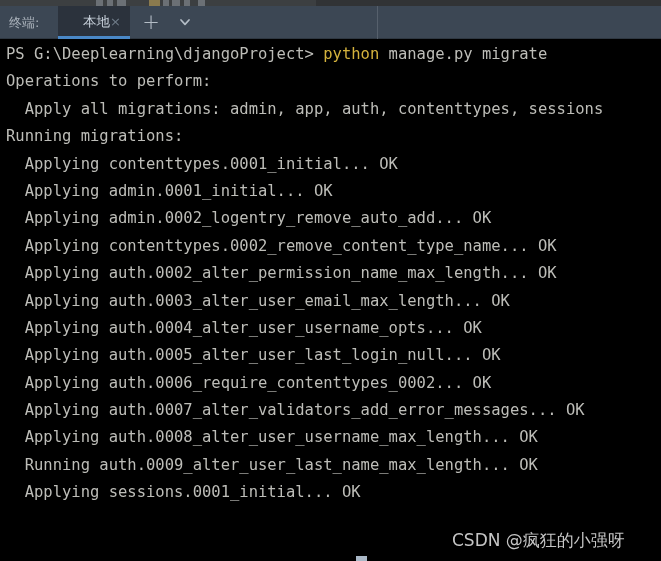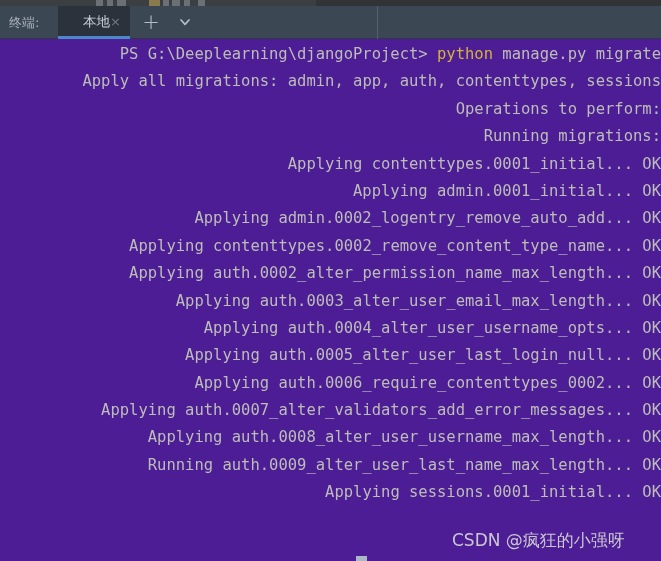--- a/index.html
+++ b/index.html
@@ -110,23 +110,22 @@
   #new-tab-icon  { left: 138px; width: 26px; font-size: 21px; font-weight: 300; }
   #tab-menu-icon { left: 172px; width: 26px; font-size: 14px; }
   #tab-menu-icon svg { vertical-align: middle; margin-top: -3px; }
 
   
   #terminal {
     position: absolute;
     left: 0; top: 39px;
     width: 661px;
     height: 522px;
-    background: #4c1d95;
+    background: #000000;
     overflow: hidden;
-    text-align: right;
   }
   #terminal-lines {
     position: absolute;
     left: 6px;
     top: 2px;
     width: 655px;
   }
   .tline {
     height: 27.4px;
     line-height: 27.4px;
@@ -192,22 +191,22 @@
   </div>
 
   <div class="vsep"></div>
 </div>
 
 <div id="terminal">
   <div id="terminal-lines">
 
     <div class="tline"><span>PS G:\Deeplearning\djangoProject&gt; </span><span class="tok-kw">python</span><span> manage.py migrate</span></div>
 
+    <div class="tline">Operations to perform:</div>
     <div class="tline">  Apply all migrations: admin, app, auth, contenttypes, sessions</div>
-    <div class="tline">Operations to perform:</div>
     <div class="tline">Running migrations:</div>
     <div class="tline">  Applying contenttypes.0001_initial... OK</div>
     <div class="tline">  Applying admin.0001_initial... OK</div>
     <div class="tline">  Applying admin.0002_logentry_remove_auto_add... OK</div>
     <div class="tline">  Applying contenttypes.0002_remove_content_type_name... OK</div>
     <div class="tline">  Applying auth.0002_alter_permission_name_max_length... OK</div>
     <div class="tline">  Applying auth.0003_alter_user_email_max_length... OK</div>
     <div class="tline">  Applying auth.0004_alter_user_username_opts... OK</div>
     <div class="tline">  Applying auth.0005_alter_user_last_login_null... OK</div>
     <div class="tline">  Applying auth.0006_require_contenttypes_0002... OK</div>

